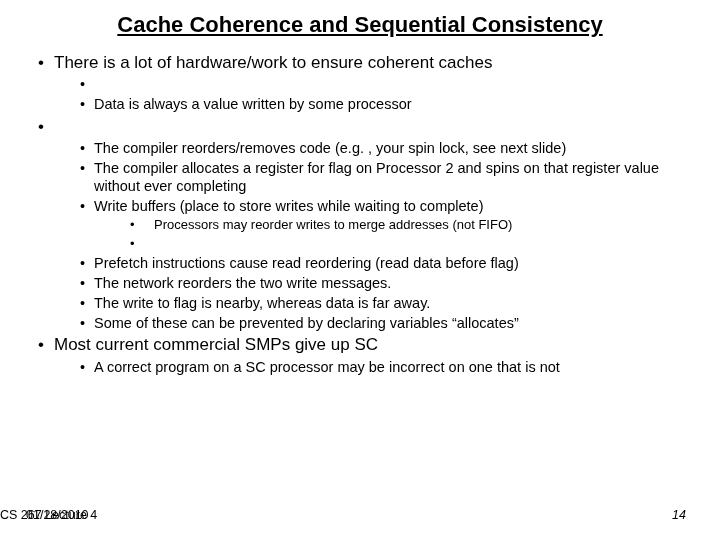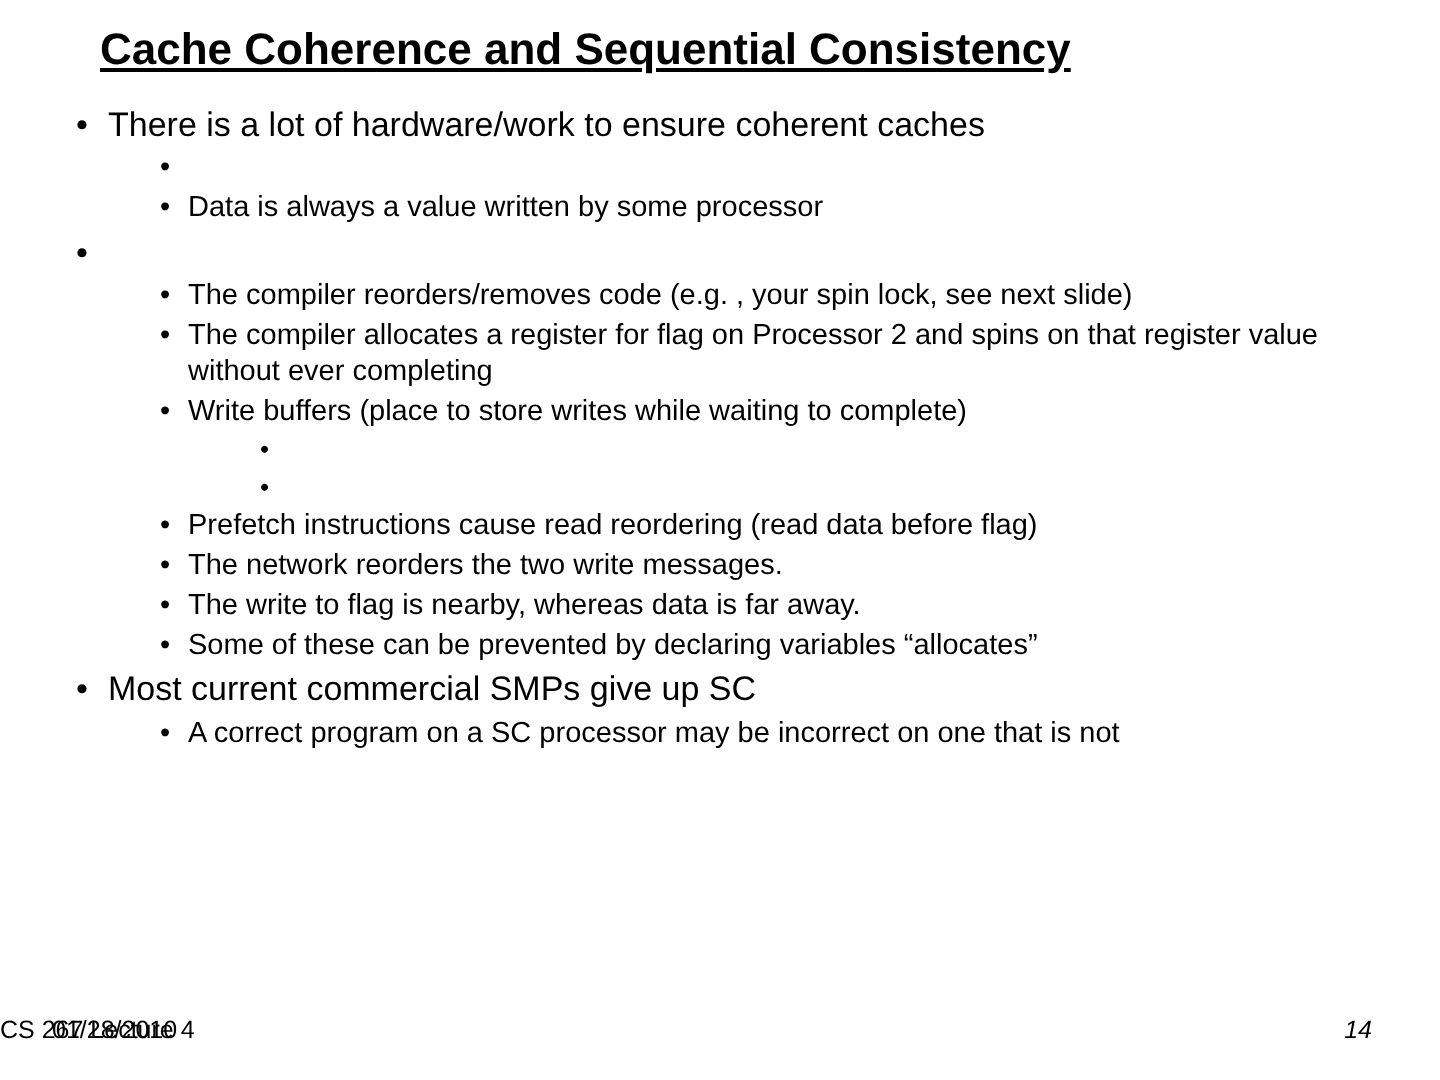--- a/index.html
+++ b/index.html
@@ -8,20 +8,21 @@
     height: 540px;
     background: #fff;
     font-family: Arial, Helvetica, sans-serif;
     color: #000;
     position: relative;
     padding: 12px 30px 0 30px;
   }
   .title {
     font-size: 22px;
     font-weight: bold;
+    text-align: center;
     text-decoration: underline;
     margin-bottom: 14px;
     margin-left: 20px;
     margin-right: 20px;
   }
   ul { list-style: none; }
   .lvl1 > li { margin-bottom: 2px; }
   .lvl1 > li > .row {
     display: flex;
     font-size: 17px;
@@ -102,20 +103,21 @@
         </li>
       <li>
         <div class="row">
           <span class="bull">•</span>
           <span>Write buffers (place to store writes while waiting to complete)</span>
         </div>
         <ul class="lvl3">
           <li>
               <div class="row">
             <span class="bull">•</span>
+            <span>Processors may reorder writes to merge addresses (not FIFO)</span>
           </div>
             </li>
           <li>
               <div class="row">
             <span class="bull">•</span>
           </div>
             </li>
         </ul>
       </li>
       <li>

